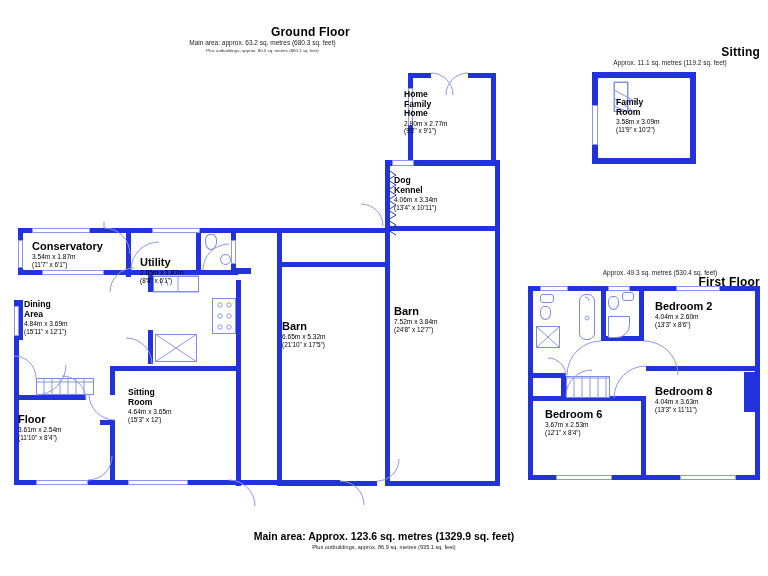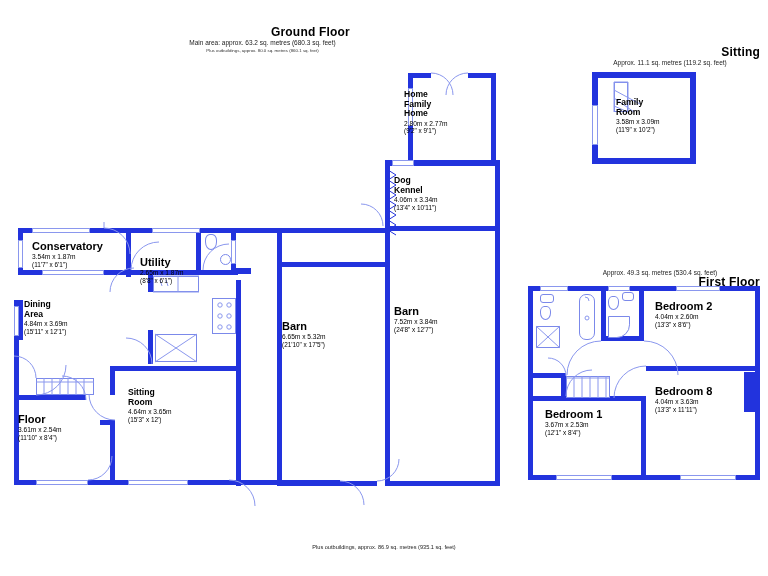--- a/index.html
+++ b/index.html
@@ -288,20 +288,21 @@
     <div class="rdim2">(13'3" x 8'6")</div>
   </div>
 
   <div class="room" style="left:655px;top:385px;width:98px;">
     <div class="rname">Bedroom 8</div>
     <div class="rdim">4.04m x 3.63m</div>
     <div class="rdim2">(13'3" x 11'11")</div>
   </div>
 
   <div class="room" style="left:545px;top:408px;width:98px;">
-    <div class="rname">Bedroom 1</div>
+    <div class="rname">Bedroom 6</div>
     <div class="rdim">3.67m x 2.53m</div>
     <div class="rdim2">(12'1" x 8'4")</div>
   </div>
 
+  <div class="foot-main" style="left:0;top:530px;">Main area: Approx. 123.6 sq. metres (1329.9 sq. feet)</div>
   <div class="foot-sub" style="left:0;top:544px;">Plus outbuildings, approx. 86.9 sq. metres (935.1 sq. feet)</div>
 
 </div>
 
 </body></html>

